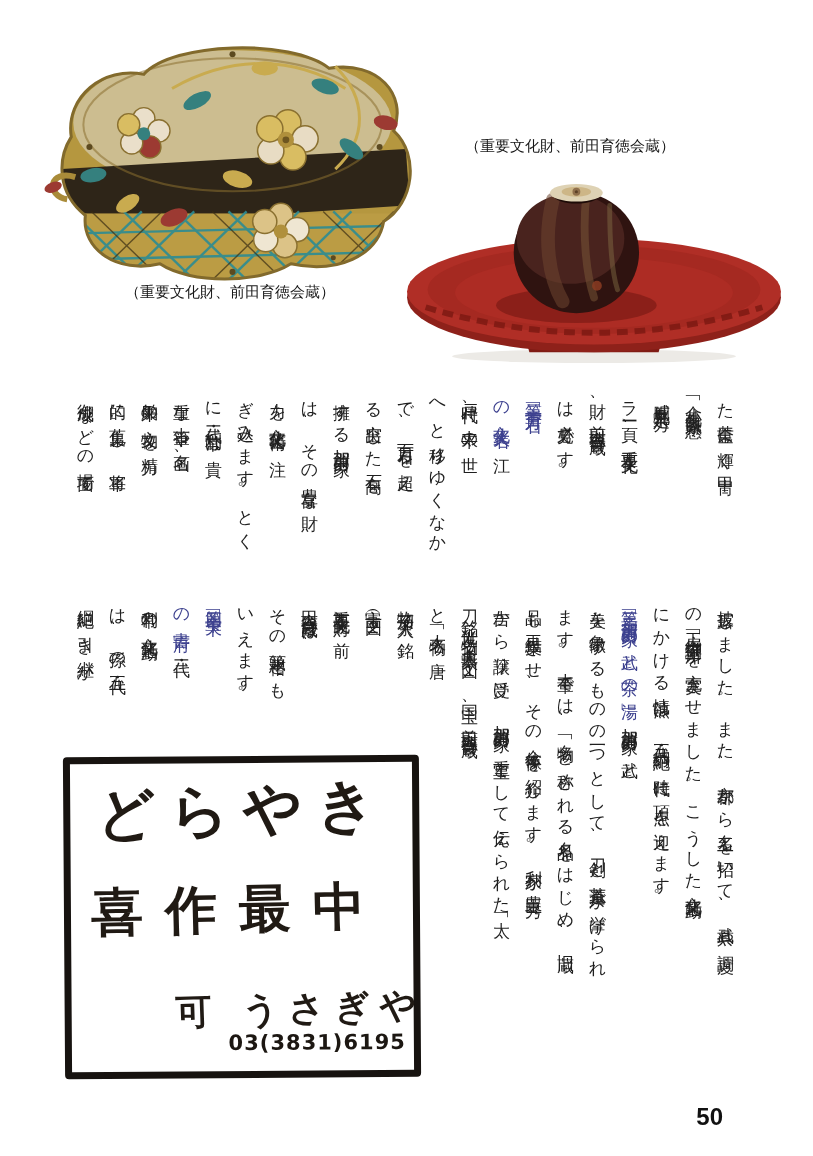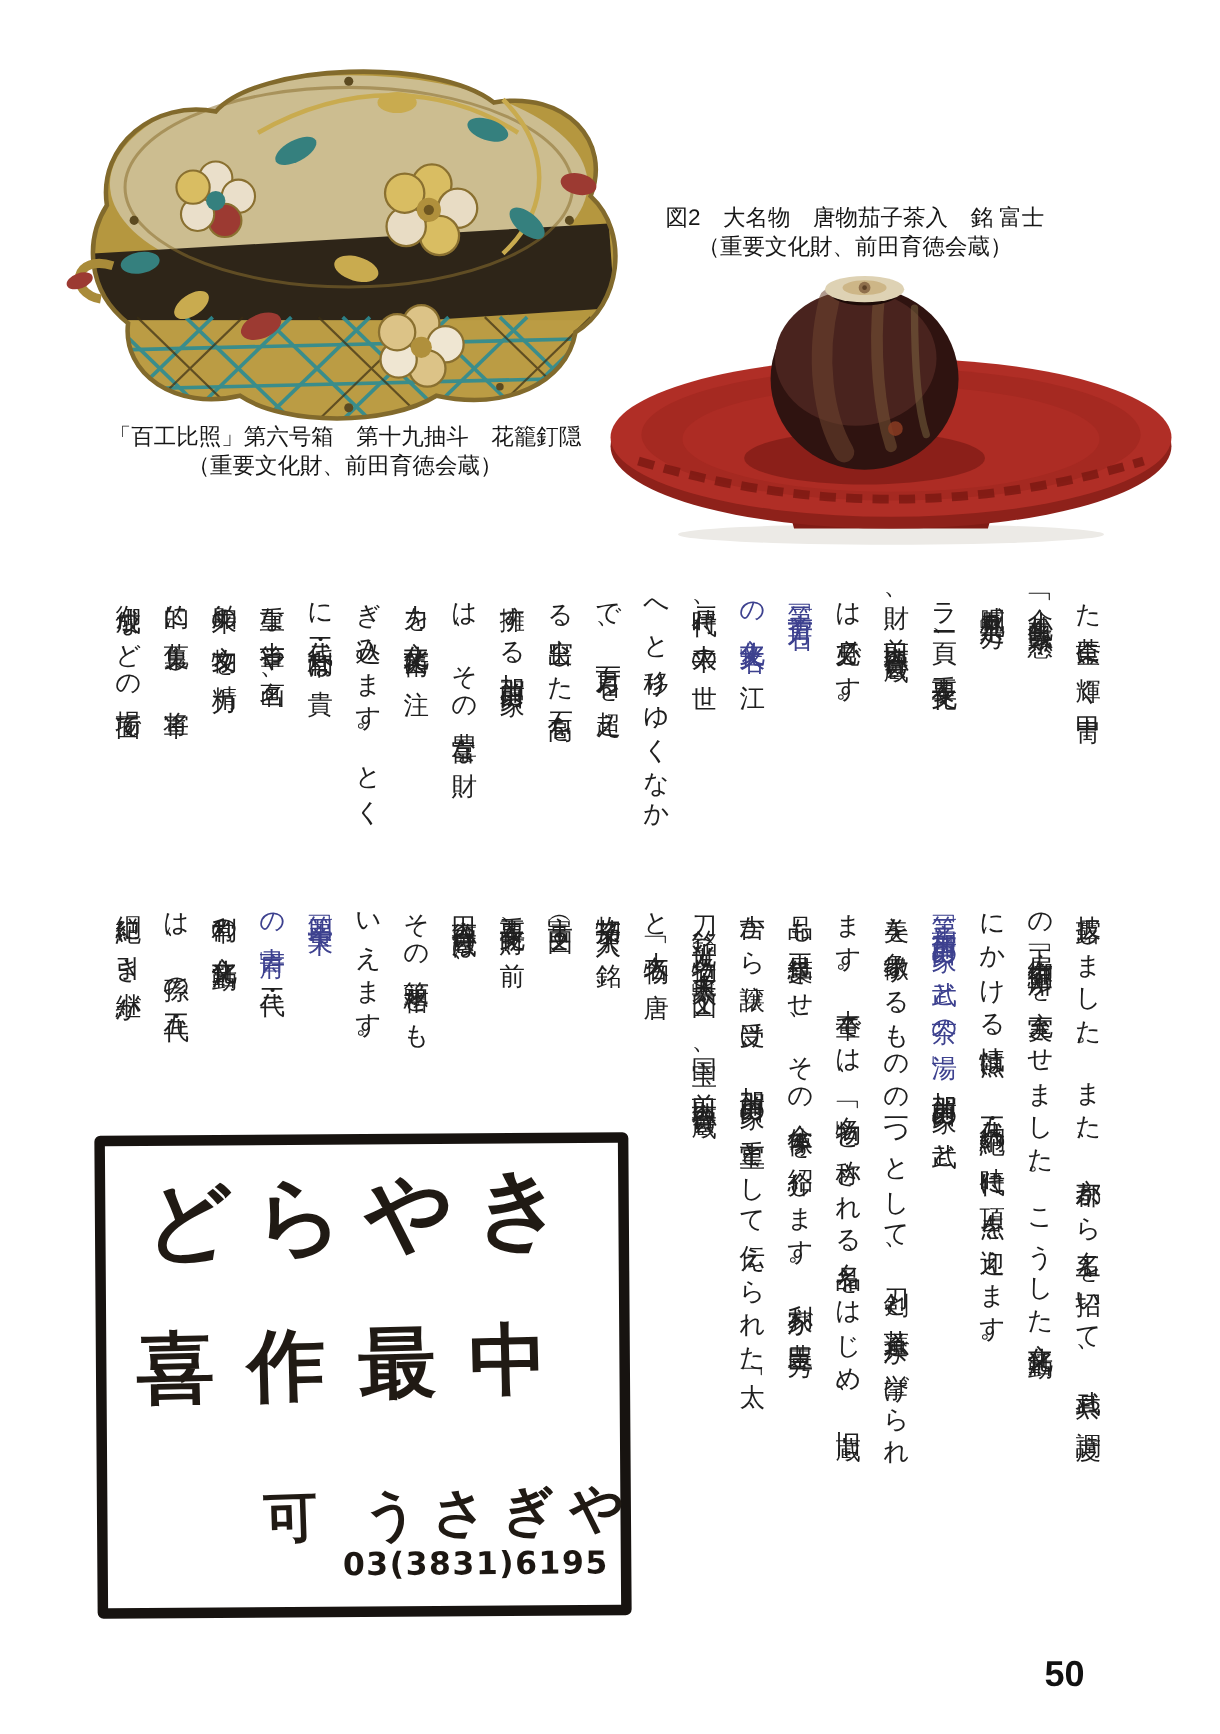--- a/index.html
+++ b/index.html
@@ -151,26 +151,24 @@
         <circle cx="200" cy="28" r="3"></circle>
           <circle cx="58" cy="120" r="3"></circle>
         <circle cx="346" cy="120" r="3"></circle>
           <circle cx="200" cy="244" r="3"></circle>
         <circle cx="300" cy="230" r="2.5"></circle>
       </g>
     </svg>
   </div>
 
   <div class="caption" style="left:20px; top:282px; width:420px;">
-    <div>「百工比照」第六号箱　第十九抽斗　花籠釘隠</div>
     <div>（重要文化財、前田育徳会蔵）</div>
   </div>
 
   <div class="caption" style="left:415px; top:136px; width:310px;">
-    <div>図2　大名物　唐物茄子茶入　銘 富士</div>
     <div>（重要文化財、前田育徳会蔵）</div>
   </div>
 
   <div class="fig" style="left:398px; top:182px; width:392px; height:186px;">
     <svg viewBox="0 0 400 190">
       <ellipse cx="200" cy="178" rx="145" ry="7" fill="#eceae6"></ellipse>
       <path d="M126,146 L274,146 L266,174 L134,174 Z" fill="#801c15"></path>
       <g stroke="#400d09" stroke-width="2" fill="none">
         <path d="M146,158 h10 v8 h-6 v-4"></path>
         <path d="M170,158 h10 v8 h-6 v-4"></path>

